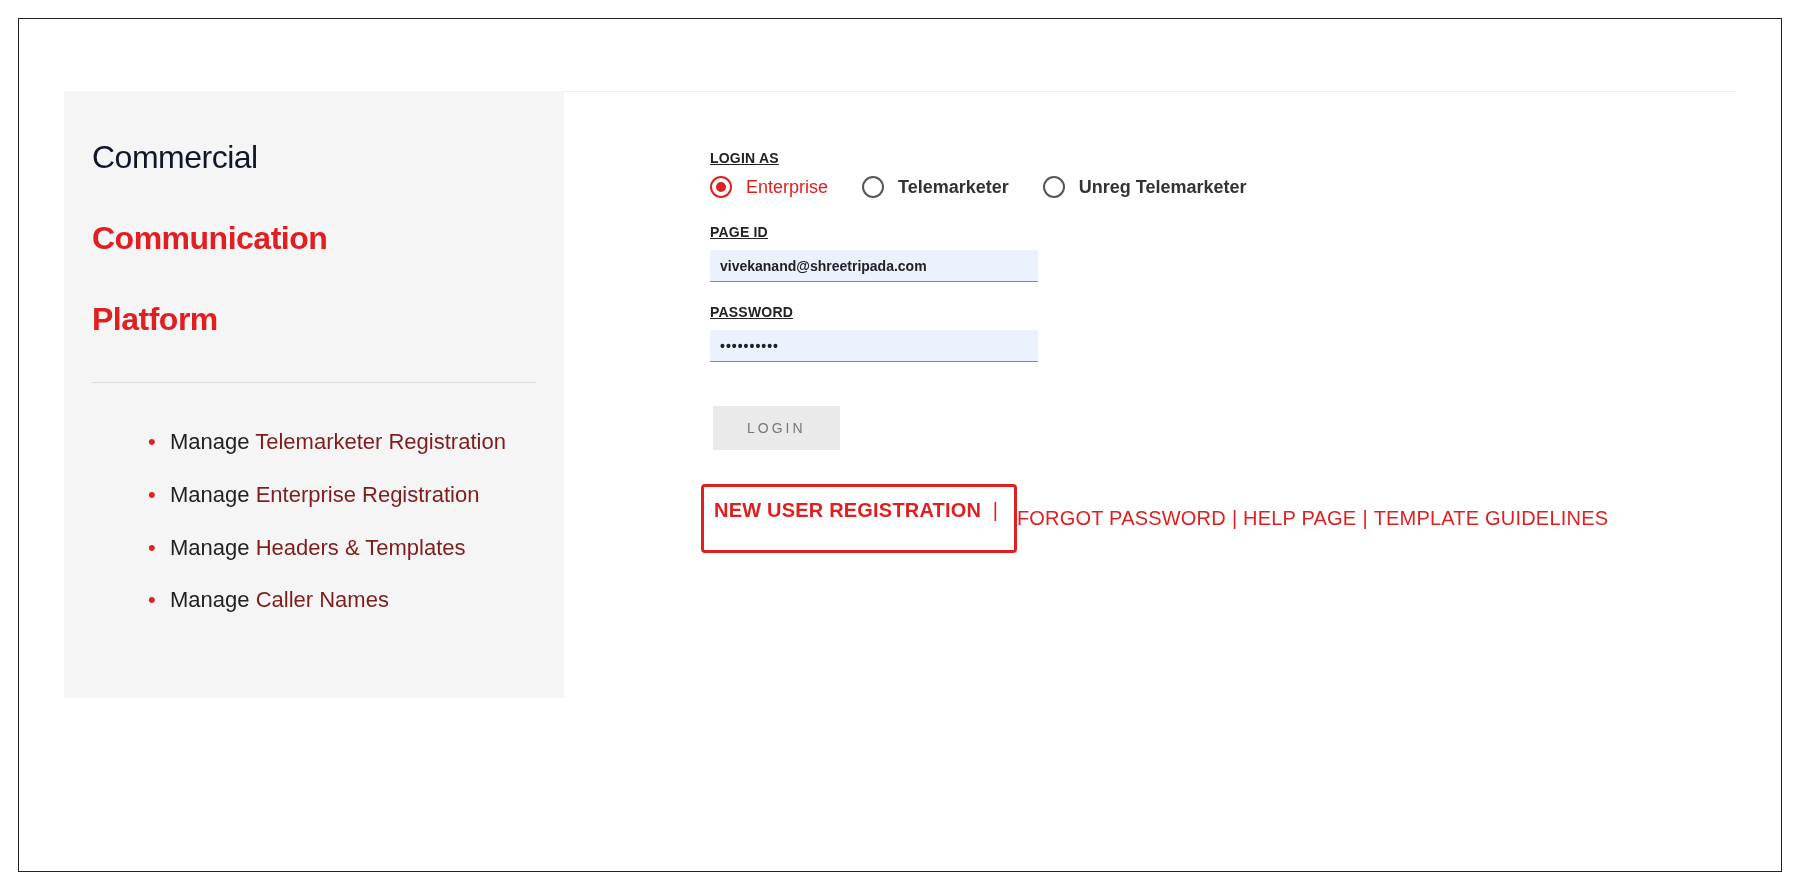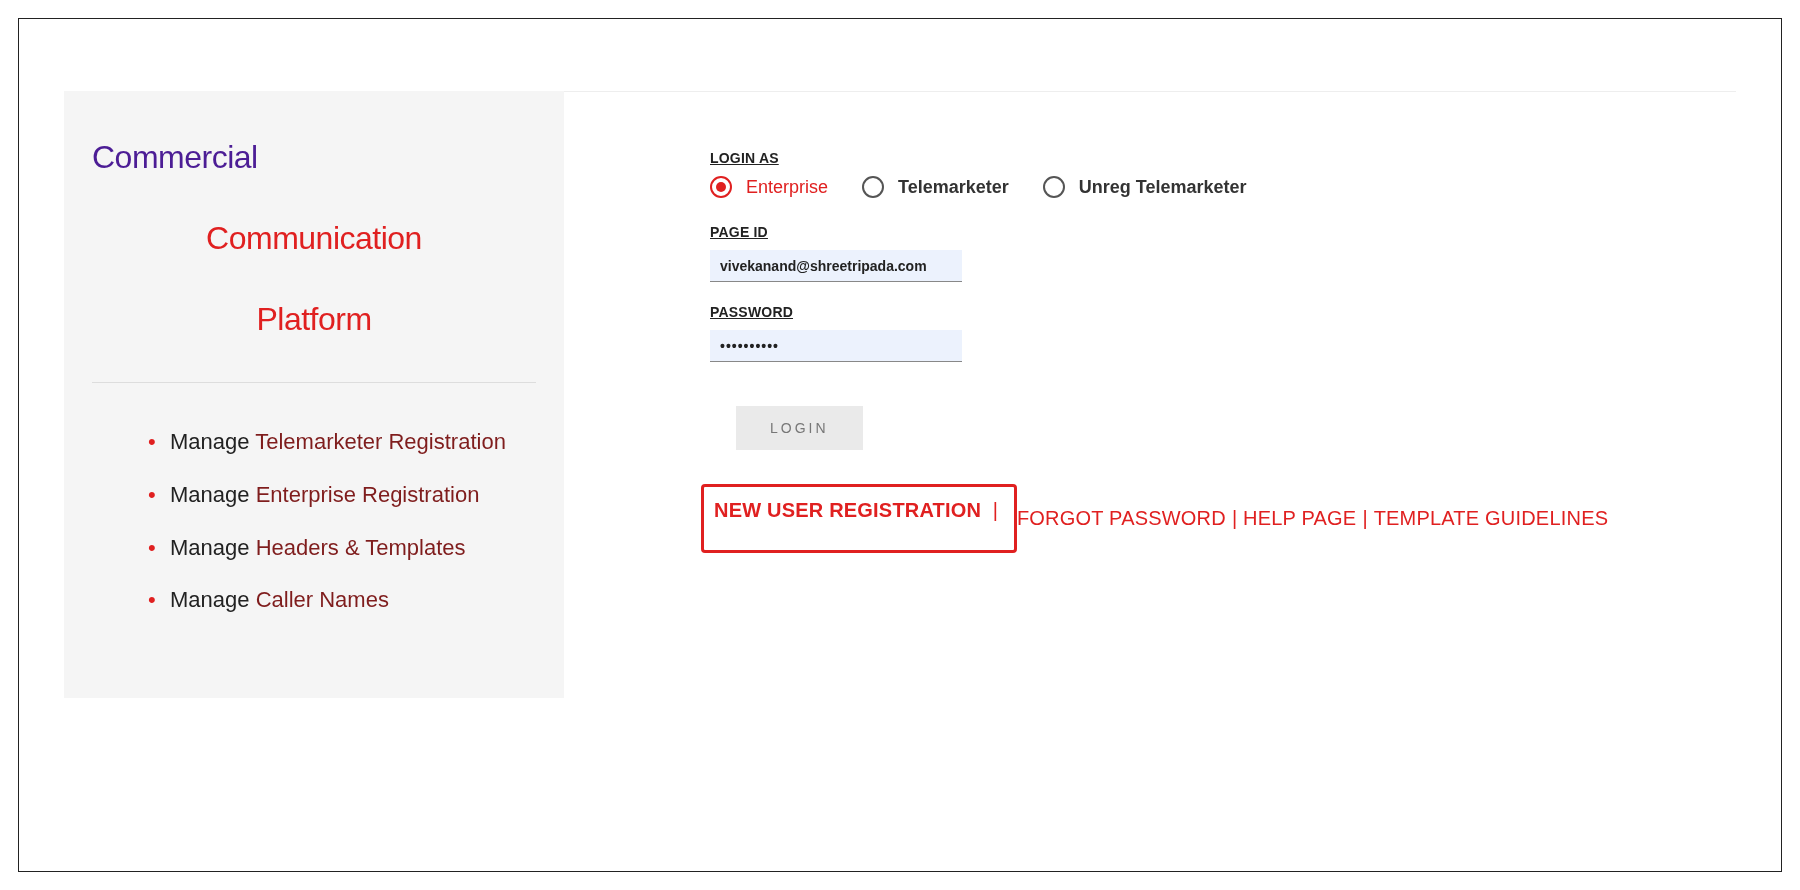--- a/index.html
+++ b/index.html
@@ -22,31 +22,30 @@
     }
     .sidebar {
       background: #f5f5f5;
       width: 500px;
       padding: 48px 28px 60px 28px;
       flex-shrink: 0;
     }
     .sb-title-black {
       font-size: 32px;
       font-weight: 400;
-      color: #4c1d95;
+      color: #0f172a;
       margin-bottom: 44px;
       letter-spacing: -0.5px;
     }
     .sb-title-red {
       font-size: 32px;
-      font-weight: 400;
+      font-weight: 700;
       color: #e02020;
       margin-bottom: 44px;
       letter-spacing: -0.5px;
-      text-align: center;
     }
     .sb-hr {
       border: none;
       border-top: 1px solid #ddd;
       margin: 26px 0 44px 0;
     }
     .sb-list {
       list-style: none;
       padding-left: 78px;
     }
@@ -113,21 +112,21 @@
     .radio-label {
       font-size: 18px;
       color: #333;
       font-weight: 600;
     }
     .radio-label.selected {
       color: #e02020;
       font-weight: 400;
     }
     .text-input {
-      width: 252px;
+      width: 328px;
       height: 32px;
       background: #ecf2fd;
       border: none;
       border-bottom: 1px solid #888;
       padding: 0 10px;
       font-size: 14px;
       font-weight: 600;
       color: #222;
       margin-bottom: 22px;
       outline: none;
@@ -136,21 +135,21 @@
     .login-btn {
       display: inline-block;
       background: #eaeaea;
       border: none;
       padding: 14px 34px;
       font-size: 14px;
       letter-spacing: 3px;
       color: #777;
       cursor: pointer;
       margin-top: 22px;
-      margin-left: 26px;
+      margin-left: 3px;
       margin-bottom: 34px;
     }
     .links-row {
       display: flex;
       align-items: center;
       flex-wrap: wrap;
       font-size: 20px;
       color: #e02020;
       margin-left: -9px;
     }

